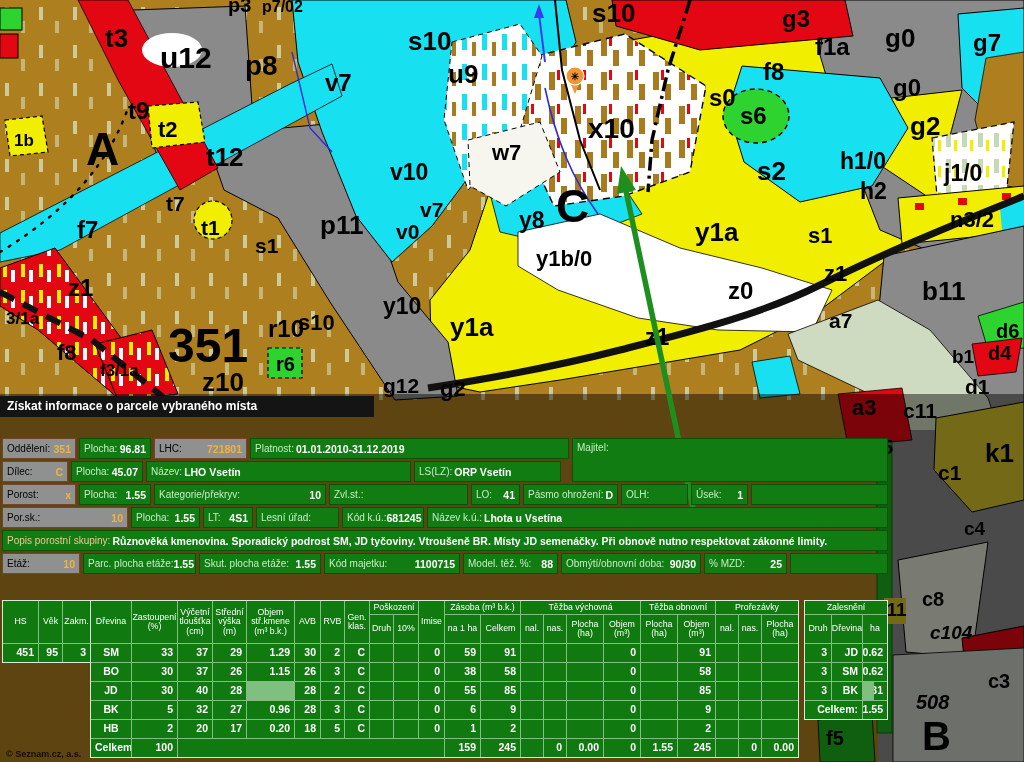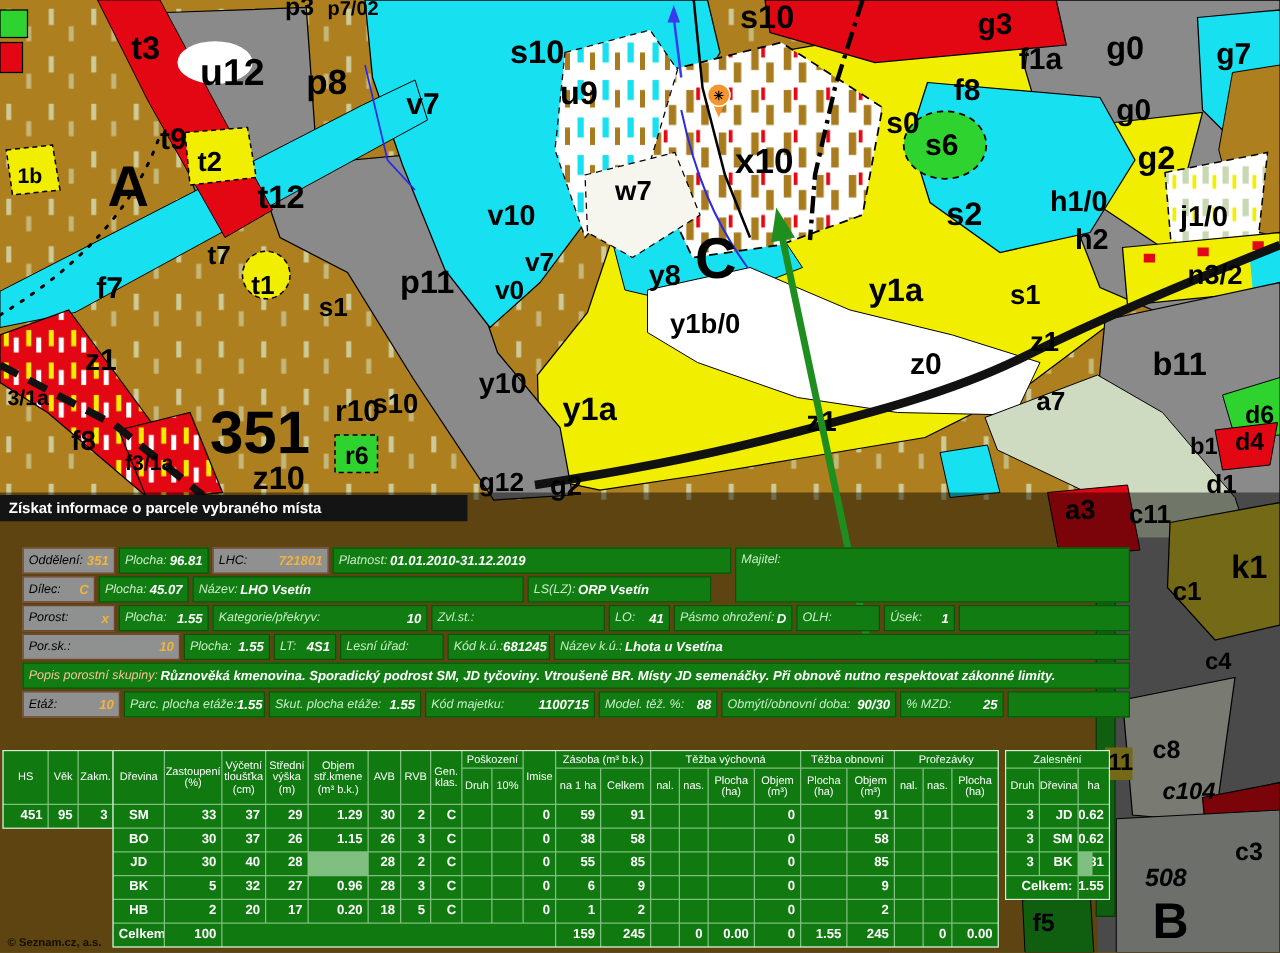--- a/index.html
+++ b/index.html
@@ -4,21 +4,21 @@
 <style>
   html,body{margin:0;padding:0;background:#222;}
   #screen{position:relative;width:1024px;height:762px;overflow:hidden;
     font-family:"Liberation Sans",sans-serif;background:#ad7f1e;}
   #map-wrap{position:absolute;left:0;top:0;width:1024px;height:762px;}
   #map-svg text{font-family:"Liberation Sans",sans-serif;font-weight:bold;fill:#000;}
   #dim{position:absolute;left:0;top:394px;width:1024px;height:368px;background:rgba(0,0,0,0.46);}
   #arrow-svg{position:absolute;left:0;top:0;width:1024px;height:762px;pointer-events:none;}
   #titlebar{position:absolute;left:0;top:396px;width:374px;height:21px;background:#141414;
     color:#fff;font-weight:bold;font-size:12px;line-height:21px;padding-left:7px;box-sizing:border-box;}
-  #panel{position:absolute;left:18px;top:438px;width:886px;font-style:italic;}
+  #panel{position:absolute;left:2px;top:438px;width:886px;}
   .prow{display:flex;height:21px;margin-bottom:2px;position:relative;}
   .pcell{background:#117c11;border:1px solid #0a5408;box-sizing:border-box;display:flex;align-items:center;
     font-size:10px;color:#c6ecc6;padding:0 4px;margin-right:3px;overflow:hidden;white-space:nowrap;height:21px;}
   .pcell:last-child{margin-right:0;}
   .pcell.gray{background:#8f9191;border-color:#74452а;border-color:#74452a;color:#000;}
   .pcell .val{font-weight:bold;color:#fff;font-size:10.5px;flex-shrink:0;}
   .pcell.alignr .val{margin-left:auto;}
   .pcell.alignl .val{margin-left:2px;}
   .pcell.gray .val{color:#f2b23c;}
   .pcell.salmon .lbl{color:#f4c39a;}
@@ -252,21 +252,21 @@
         </div>
         <div class="pcell alignl" style="width: 319px;">
           <span class="lbl">Platnost:</span>
           <span class="val">01.01.2010-31.12.2019</span>
         </div>
         <div class="pcell alignl tall" style="width: 316px;">
           <span class="lbl">Majitel:</span>
         </div>
       </div>
       <div class="prow">
-        <div class="pcell gray alignr" style="width: 58px;">
+        <div class="pcell gray alignr" style="width: 66px;">
           <span class="lbl">Dílec:</span>
           <span class="val">C</span>
         </div>
         <div class="pcell alignr" style="width: 72px;">
           <span class="lbl">Plocha:</span>
           <span class="val">45.07</span>
         </div>
         <div class="pcell alignl" style="width: 265px;">
           <span class="lbl">Název:</span>
           <span class="val">LHO Vsetín</span>

